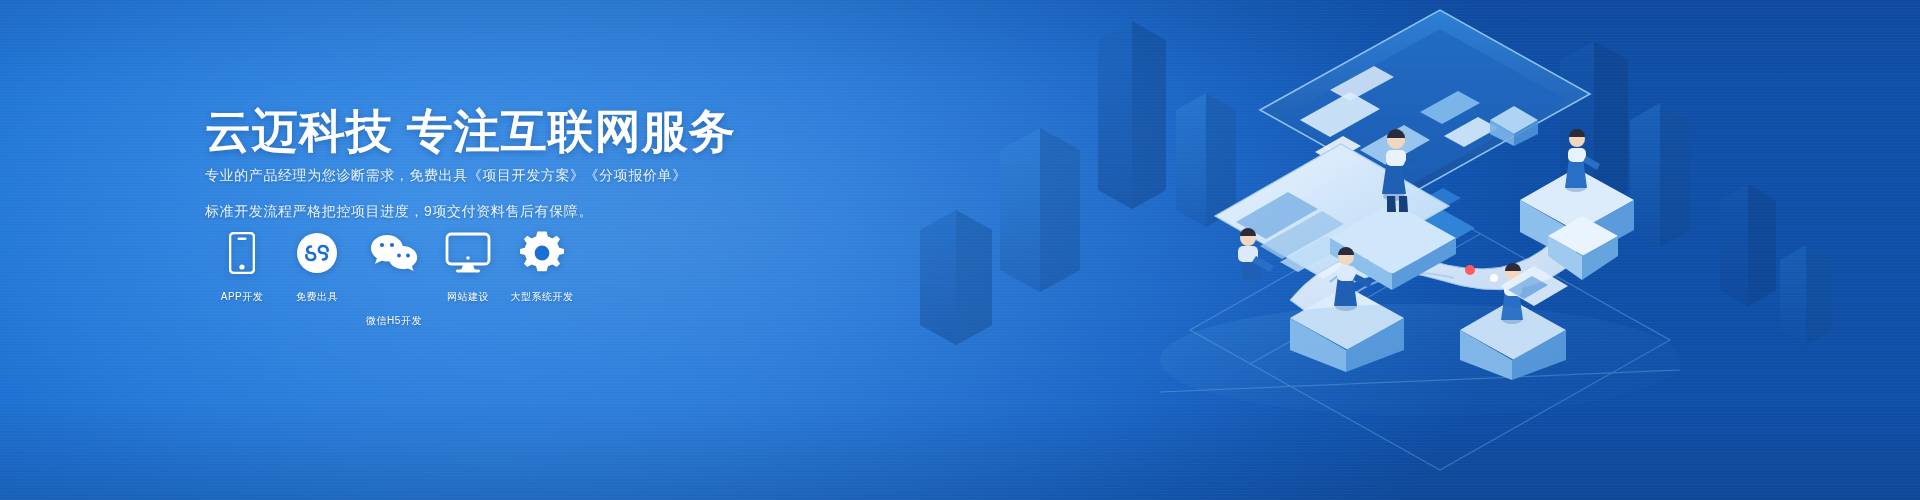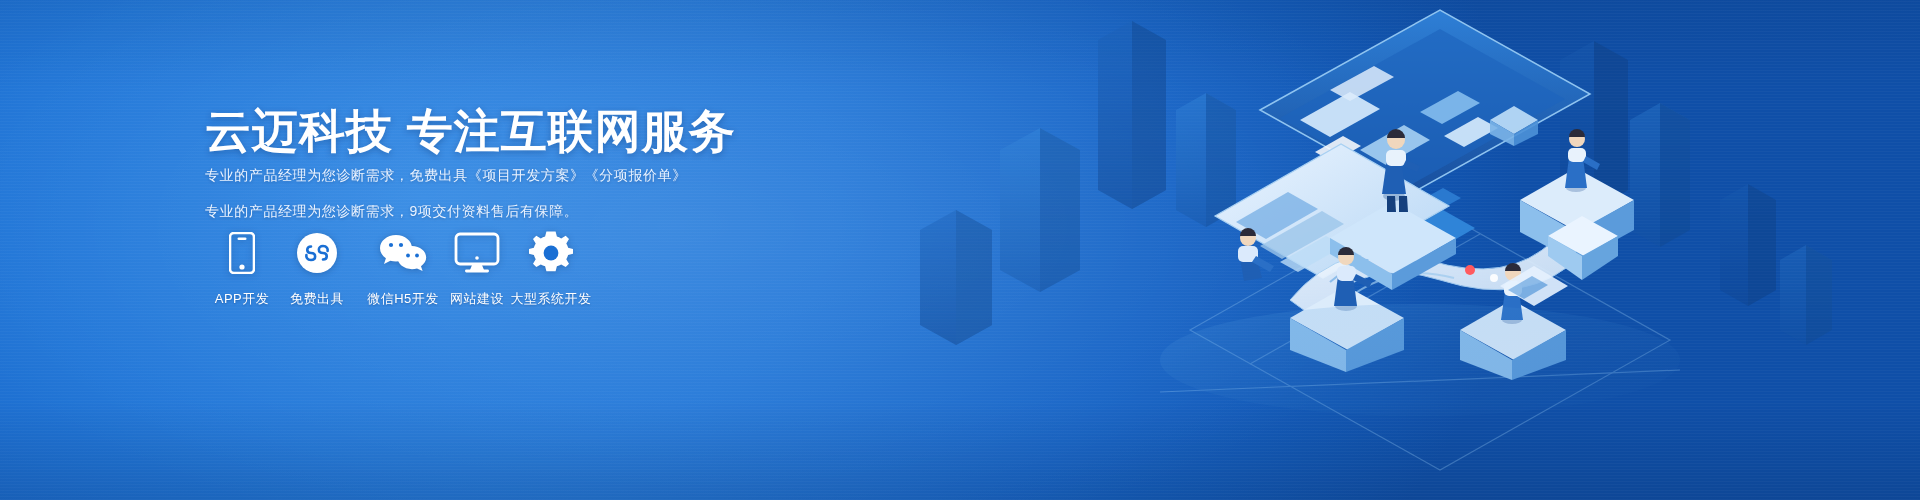--- a/index.html
+++ b/index.html
@@ -41,26 +41,26 @@
   }
   .sub1{top:145px;}
   .sub2{top:181px;}
 
   
   .services{position:absolute;left:0;top:230px;display:flex;align-items:flex-start;}
   .svc{width:74px;display:flex;flex-direction:column;align-items:center;cursor:pointer;}
   .svc .glyph{height:46px;display:flex;align-items:center;justify-content:center;margin-bottom:14px;}
   .svc .glyph svg{display:block;filter:drop-shadow(0 1px 3px rgba(0,25,70,.25));}
   .svc .cap{
-    font-size:13px;color:#ffffff;white-space:nowrap;letter-spacing:.5px;
+    font-size:10px;color:#ffffff;white-space:nowrap;letter-spacing:.5px;
     text-shadow:0 1px 2px rgba(0,30,80,.3);
   }
   .svc-0{margin-right:0px;}
   .svc-1{margin-left:1px;}
-  .svc-2{margin-left:12px;}
+  .svc-2{margin-left:3px;gap:24px;}
   .svc-3{margin-left:0px;}
   .svc-4{margin-left:0px;}
 
   
   .art{position:absolute;right:0;top:0;width:1060px;height:500px;z-index:4;}
   .art svg{position:absolute;right:0;top:0;}
 </style>
 </head>
 <body>
 
@@ -237,21 +237,21 @@
       <ellipse cx="560" cy="360" rx="260" ry="56" fill="url(#gGround)" opacity=".35"></ellipse>
     </svg>
   </div>
 
   <div class="copy">
 
     <h1 class="headline">云迈科技 专注互联网服务</h1>
 
     <p class="sub sub1">专业的产品经理为您诊断需求，免费出具《项目开发方案》《分项报价单》</p>
 
-    <p class="sub sub2">专业的产品经理为您诊断需求，9项交付资料售后有保障。</p>
+    <p class="sub sub2">标准开发流程严格把控项目进度，9项交付资料售后有保障。</p>
 
     <div class="services">
 
       <div class="svc svc-0">
         <span class="glyph">
           <svg width="26" height="42" viewBox="0 0 26 42">
             <rect x="1" y="1" width="24" height="40" rx="4" fill="none" stroke="#ffffff" stroke-width="2.6"></rect>
             <rect x="8.5" y="5.5" width="9" height="2.6" rx="1.3" fill="#ffffff"></rect>
             <circle cx="13" cy="35" r="2.6" fill="#ffffff"></circle>
           </svg>

